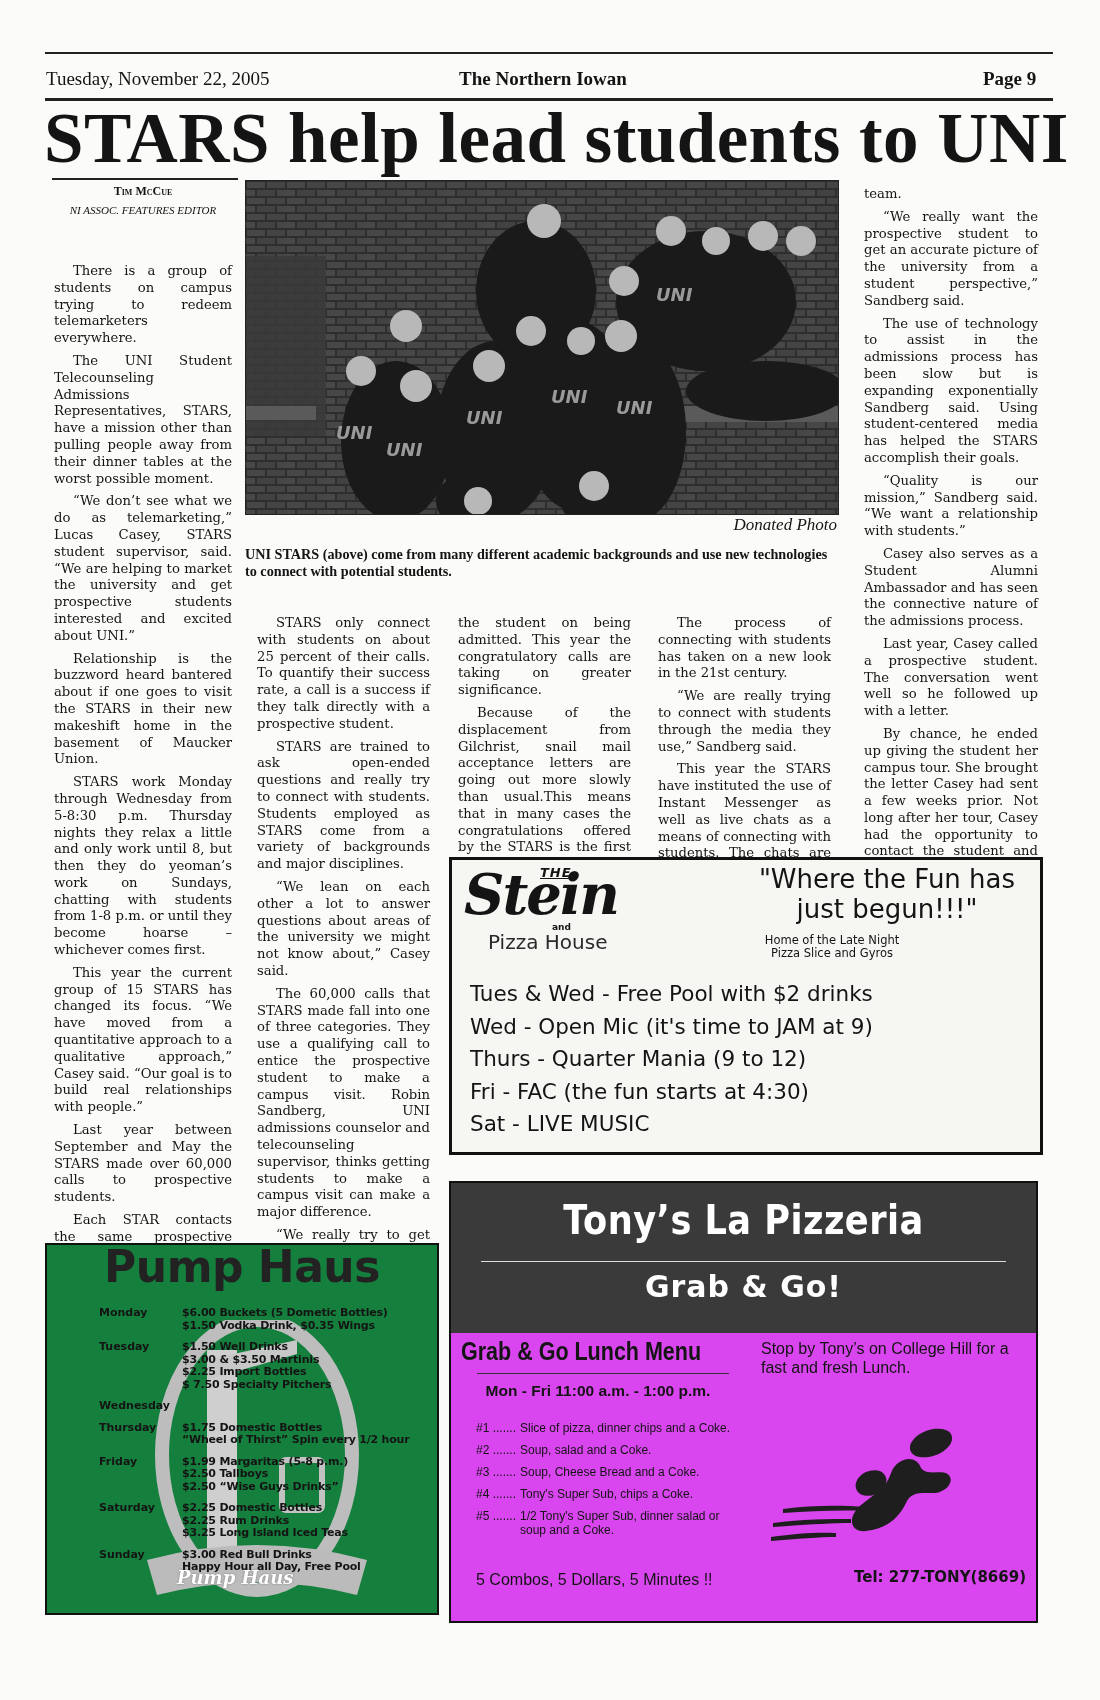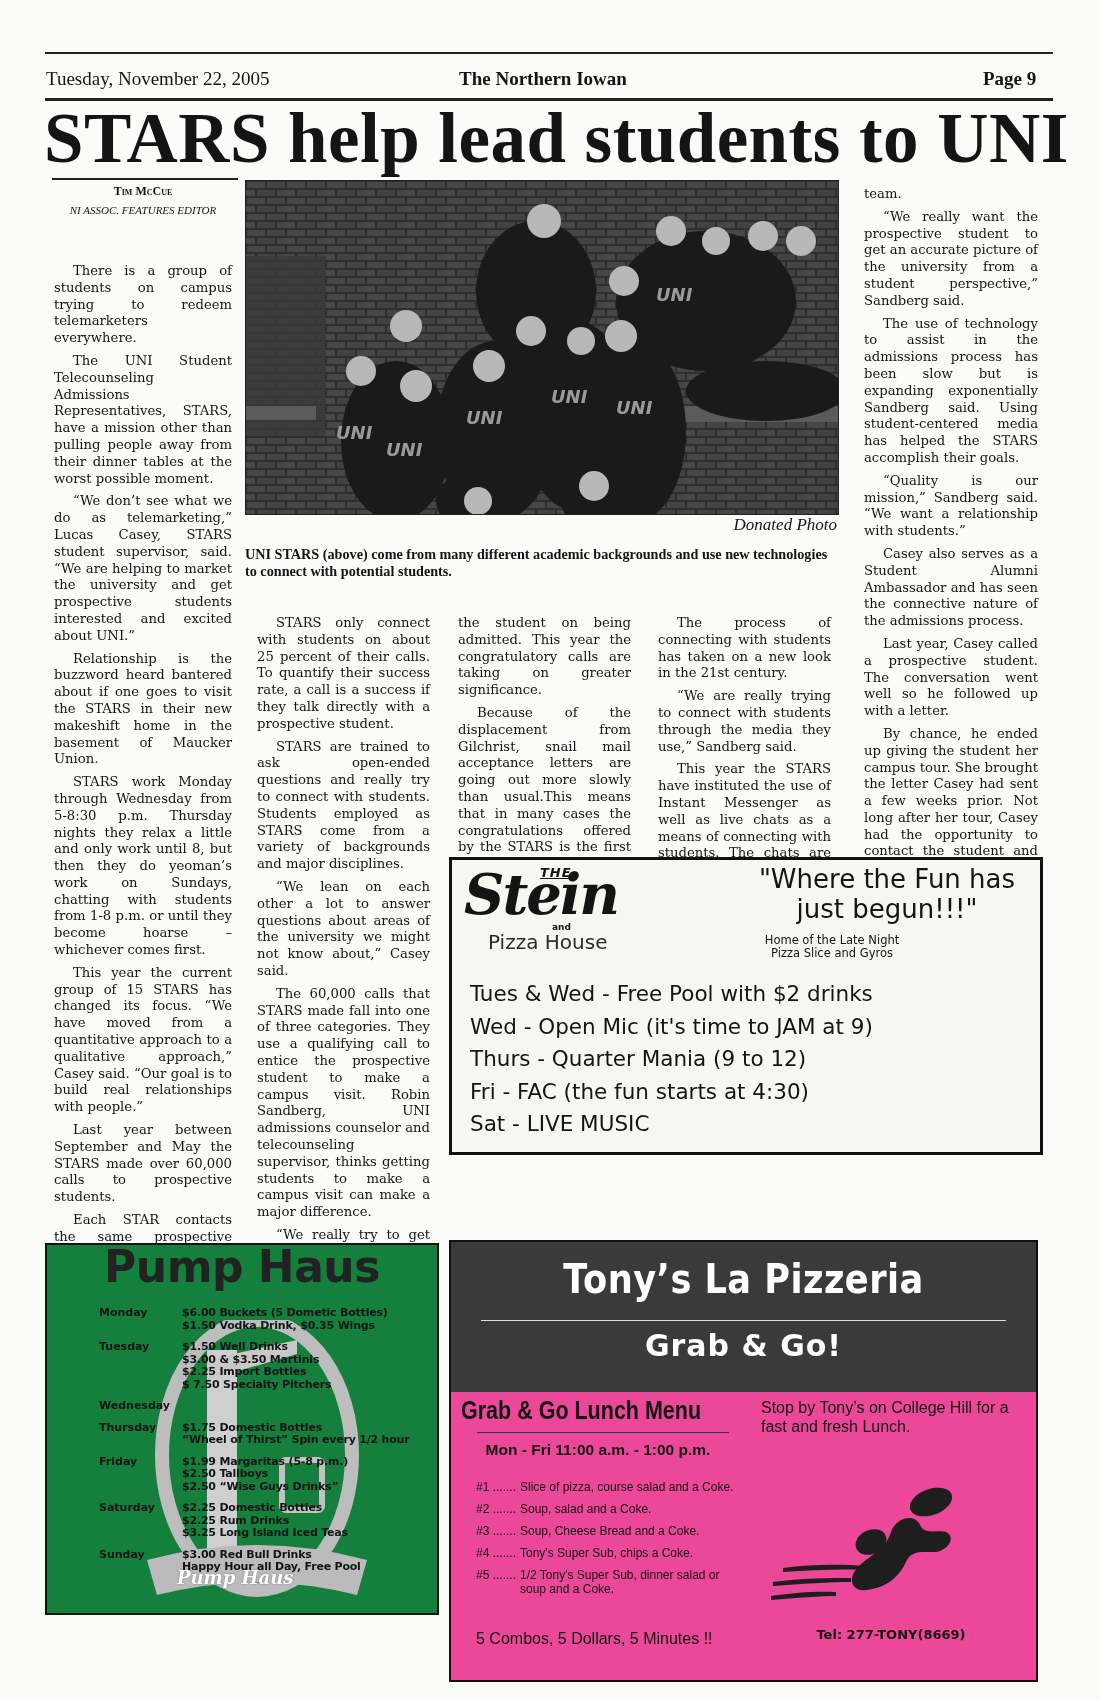--- a/index.html
+++ b/index.html
@@ -31,35 +31,35 @@
   .stein .logo-the { left: 88px; top: 5px; font-size: 13px; font-style: italic; font-weight: bold; text-decoration: underline; letter-spacing: 1px;}
   .stein .logo-stein { left: 12px; top: 4px; font-family: "DejaVu Serif", serif; font-style: italic; font-weight: bold; font-size: 56px; letter-spacing: -2px; line-height: 60px; }
   .stein .logo-and { left: 100px; top: 62px; font-size: 9px; font-weight: bold; }
   .stein .logo-pizza { left: 4px; top: 70px; font-size: 20px; font-weight: normal; color: #2a2a2a; margin-left: 32px; }
   .stein .slogan { left: 290px; top: 4px; width: 290px; font-size: 26px; line-height: 30px; text-align: center; }
   .stein .home { left: 300px; top: 74px; width: 160px; font-size: 11.5px; line-height: 13px; text-align: center; }
   .stein .specials { left: 18px; top: 118px; font-size: 21.5px; line-height: 32.5px; }
   .stein .address { left: 396px; top: 239px; width: 190px; text-align: center; font-size: 12.5px; line-height: 14px; }
 
   
-  .tony { left: 449px; top: 1240px; width: 585px; height: 438px; border: 2px solid #111; background: #ec4899; }
+  .tony { left: 449px; top: 1181px; width: 585px; height: 438px; border: 2px solid #111; background: #d946ef; }
   .tony .banner { left: 0; top: 0; width: 585px; height: 150px; background: #3a3a3a; }
   .tony .title { left: 0; top: 14px; width: 585px; text-align: center; font-family: "DejaVu Sans", sans-serif; font-weight: bold; font-size: 40px; color: #fff; letter-spacing: 0.5px; transform: scaleX(0.88); }
   .tony .banner-rule { left: 30px; top: 78px; width: 525px; height: 1px; background: #ddd; }
   .tony .sub { left: 0; top: 86px; width: 585px; text-align: center; font-family: "DejaVu Sans", sans-serif; font-weight: bold; font-size: 30px; color: #fff; letter-spacing: 1px;}
   .tony .menu-title { left: 10px; top: 154px; width: 270px; font-family: "Liberation Sans", sans-serif; font-weight: bold; font-size: 25px; transform: scaleX(0.86); transform-origin: left; white-space: nowrap; }
   .tony .menu-rule { left: 26px; top: 190px; width: 252px; height: 1px; background: #333; }
   .tony .hours { left: 12px; top: 199px; width: 270px; text-align: center; font-family: "Liberation Sans", sans-serif; font-weight: bold; font-size: 15.5px; }
   .tony .combos { left: 25px; top: 238px; width: 270px; font-family: "Liberation Sans", sans-serif; font-size: 12px; }
   .tony .combo { display: flex; margin-bottom: 8px; line-height: 14px; }
   .tony .combo .num { width: 44px; flex: none; white-space: nowrap; }
   .tony .tagline { left: 25px; top: 388px; font-family: "Liberation Sans", sans-serif; font-size: 16px; }
   .tony .stopby { left: 310px; top: 156px; width: 260px; font-family: "Liberation Sans", sans-serif; font-size: 16px; line-height: 19px; }
   .tony .runner { left: 320px; top: 230px; }
-  .tony .tel { left: 305px; top: 385px; width: 270px; text-align: center; font-family: "DejaVu Sans", sans-serif; font-weight: bold; font-size: 13px; }
+  .tony .tel { left: 305px; top: 385px; width: 270px; text-align: right; font-family: "DejaVu Sans", sans-serif; font-weight: bold; font-size: 15px; }
 
   
   .pump { left: 45px; top: 1243px; width: 390px; height: 368px; border: 2px solid #111; background: #15803d; overflow: hidden; font-family: "DejaVu Sans", sans-serif; }
   .pump .title { left: 0; top: -4px; width: 390px; text-align: center; font-weight: bold; font-size: 44px; color: #222; letter-spacing: -0.5px; }
   .pump .emblem { left: 100px; top: 75px; }
   .pump .rows { left: 52px; top: 62px; width: 330px; }
   .pump .row { display: flex; margin-bottom: 9px; }
   .pump .day { width: 83px; flex: none; font-weight: bold; font-size: 11px; line-height: 12.5px; }
   .pump .items { font-weight: bold; font-size: 11px; line-height: 12.5px; letter-spacing: -0.2px; }
   .pump .ribbon-text { left: 130px; top: 322px; font-family: "DejaVu Serif", serif; font-style: italic; font-weight: bold; font-size: 18px; color: #fff; text-shadow: 0 0 2px #777; }
@@ -202,21 +202,21 @@
   <div class="abs banner"></div>
   <div class="abs title">Tony’s La Pizzeria</div>
   <div class="abs banner-rule"></div>
   <div class="abs sub">Grab &amp; Go!</div>
   <div class="abs menu-title">Grab &amp; Go Lunch Menu</div>
   <div class="abs menu-rule"></div>
   <div class="abs hours">Mon - Fri 11:00 a.m. - 1:00 p.m.</div>
   <div class="abs combos">
     <div class="combo">
         <span class="num">#1 .......</span>
-        <span>Slice of pizza, course salad and a Coke.</span>
+        <span>Slice of pizza, dinner chips and a Coke.</span>
       </div>
     <div class="combo">
         <span class="num">#2 .......</span>
         <span>Soup, salad and a Coke.</span>
       </div>
     <div class="combo">
         <span class="num">#3 .......</span>
         <span>Soup, Cheese Bread and a Coke.</span>
       </div>
     <div class="combo">

